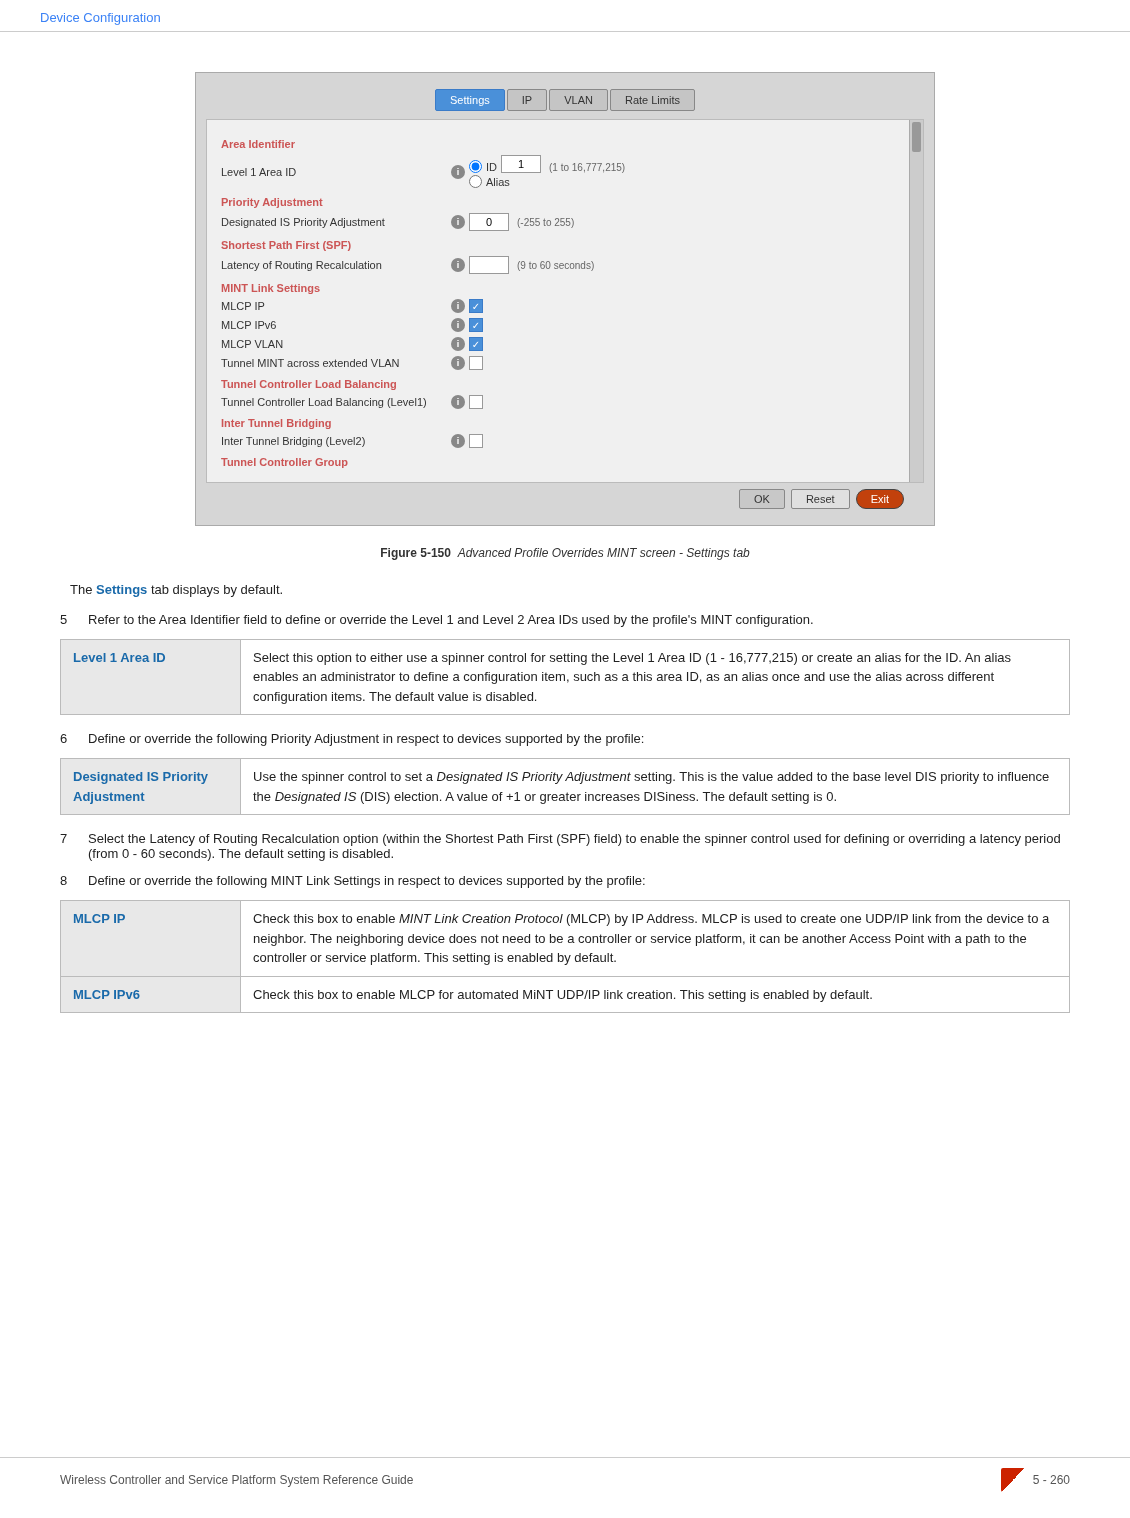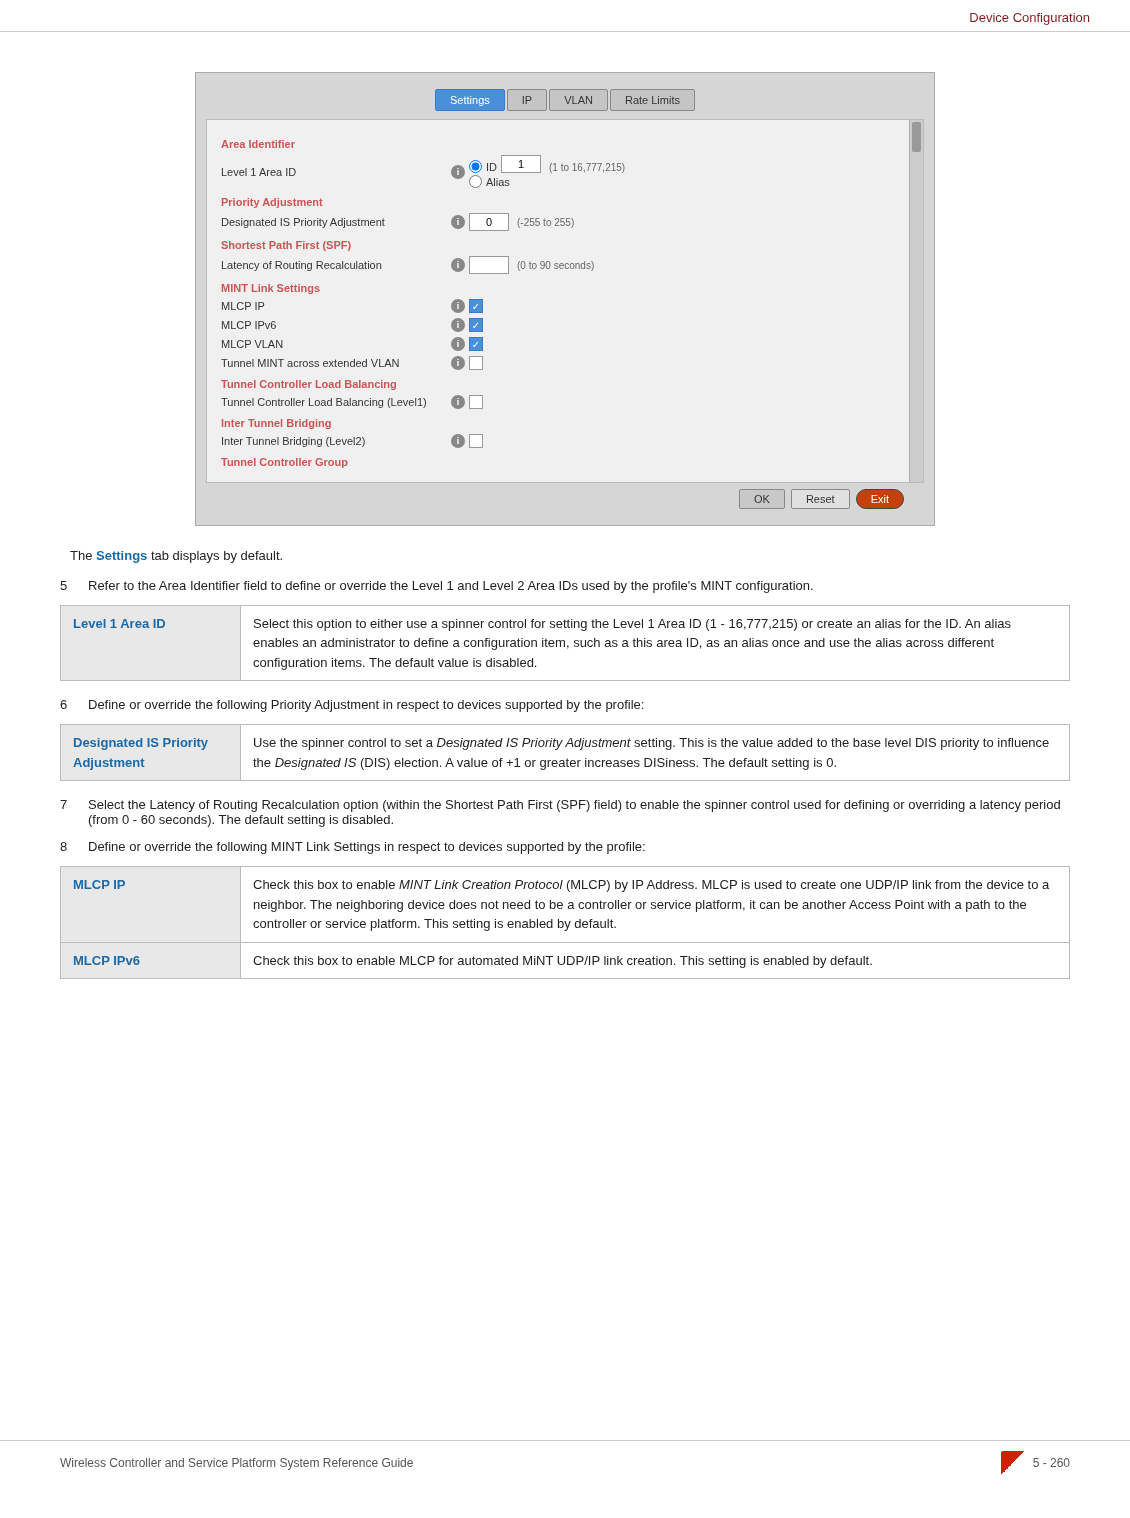--- a/index.html
+++ b/index.html
@@ -8,24 +8,24 @@
       font-size: 13px;
       background: #fff;
       color: #222;
       width: 1130px;
       min-height: 1518px;
       position: relative;
     }
 
     
     .page-header {
-      text-align: right;
+      text-align: left;
       padding: 10px 40px 6px 40px;
       font-size: 13px;
-      color: #7f1d1d;
+      color: #3b82f6;
       border-bottom: 1px solid #ccc;
     }
 
     
     .content-area {
       padding: 20px 60px 40px 60px;
     }
 
     
     .screenshot-box {
@@ -278,21 +278,21 @@
       color: #1a6aaa;
     }
 
     .data-table td em {
       font-style: italic;
     }
 
     
     .page-footer {
       position: absolute;
-      bottom: 33px;
+      bottom: 16px;
       left: 0;
       right: 0;
       display: flex;
       justify-content: space-between;
       align-items: center;
       padding: 10px 60px;
       border-top: 1px solid #ccc;
       font-size: 12px;
       color: #555;
     }
@@ -360,21 +360,21 @@
             <span class="range-label">(-255 to 255)</span>
           </div>
         </div>
 
         <div class="section-label">Shortest Path First (SPF)</div>
         <div class="field-row">
           <span class="field-label">Latency of Routing Recalculation</span>
           <div class="field-control">
             <span class="info-icon">i</span>
             <input class="spinner-input" type="text" value="" style="">
-            <span class="range-label">(0 to 90 seconds)</span>
+            <span class="range-label">(9 to 60 seconds)</span>
           </div>
         </div>
 
         <div class="section-label">MINT Link Settings</div>
 
         <div class="field-row">
           <span class="field-label">MLCP IP</span>
           <div class="field-control">
             <span class="info-icon">i</span>
             <span class="checkbox-blue">✓</span>
@@ -431,20 +431,24 @@
       </div>
 
       <div class="panel-footer">
         <button class="footer-btn ok-btn">OK</button>
         <button class="footer-btn">Reset</button>
         <button class="footer-btn exit-btn">Exit</button>
       </div>
     </div>
   </div>
 
+  <div class="figure-caption">
+    <strong>Figure 5-150</strong>
+    &nbsp;<em>Advanced Profile Overrides MINT screen - Settings tab</em>
+  </div>
 
   <p class="body-text">
     The <span class="highlight-blue">Settings</span> <span>tab displays by default.</span>
   </p>
 
   <div class="numbered-item">
     <span class="num">5</span>
     <div class="item-content">
       <span>Refer to the </span><span class="highlight-blue">Area Identifier</span><span> field to define or override the Level 1 and Level 2 Area IDs used by the profile's MINT configuration.</span>
     </div>

